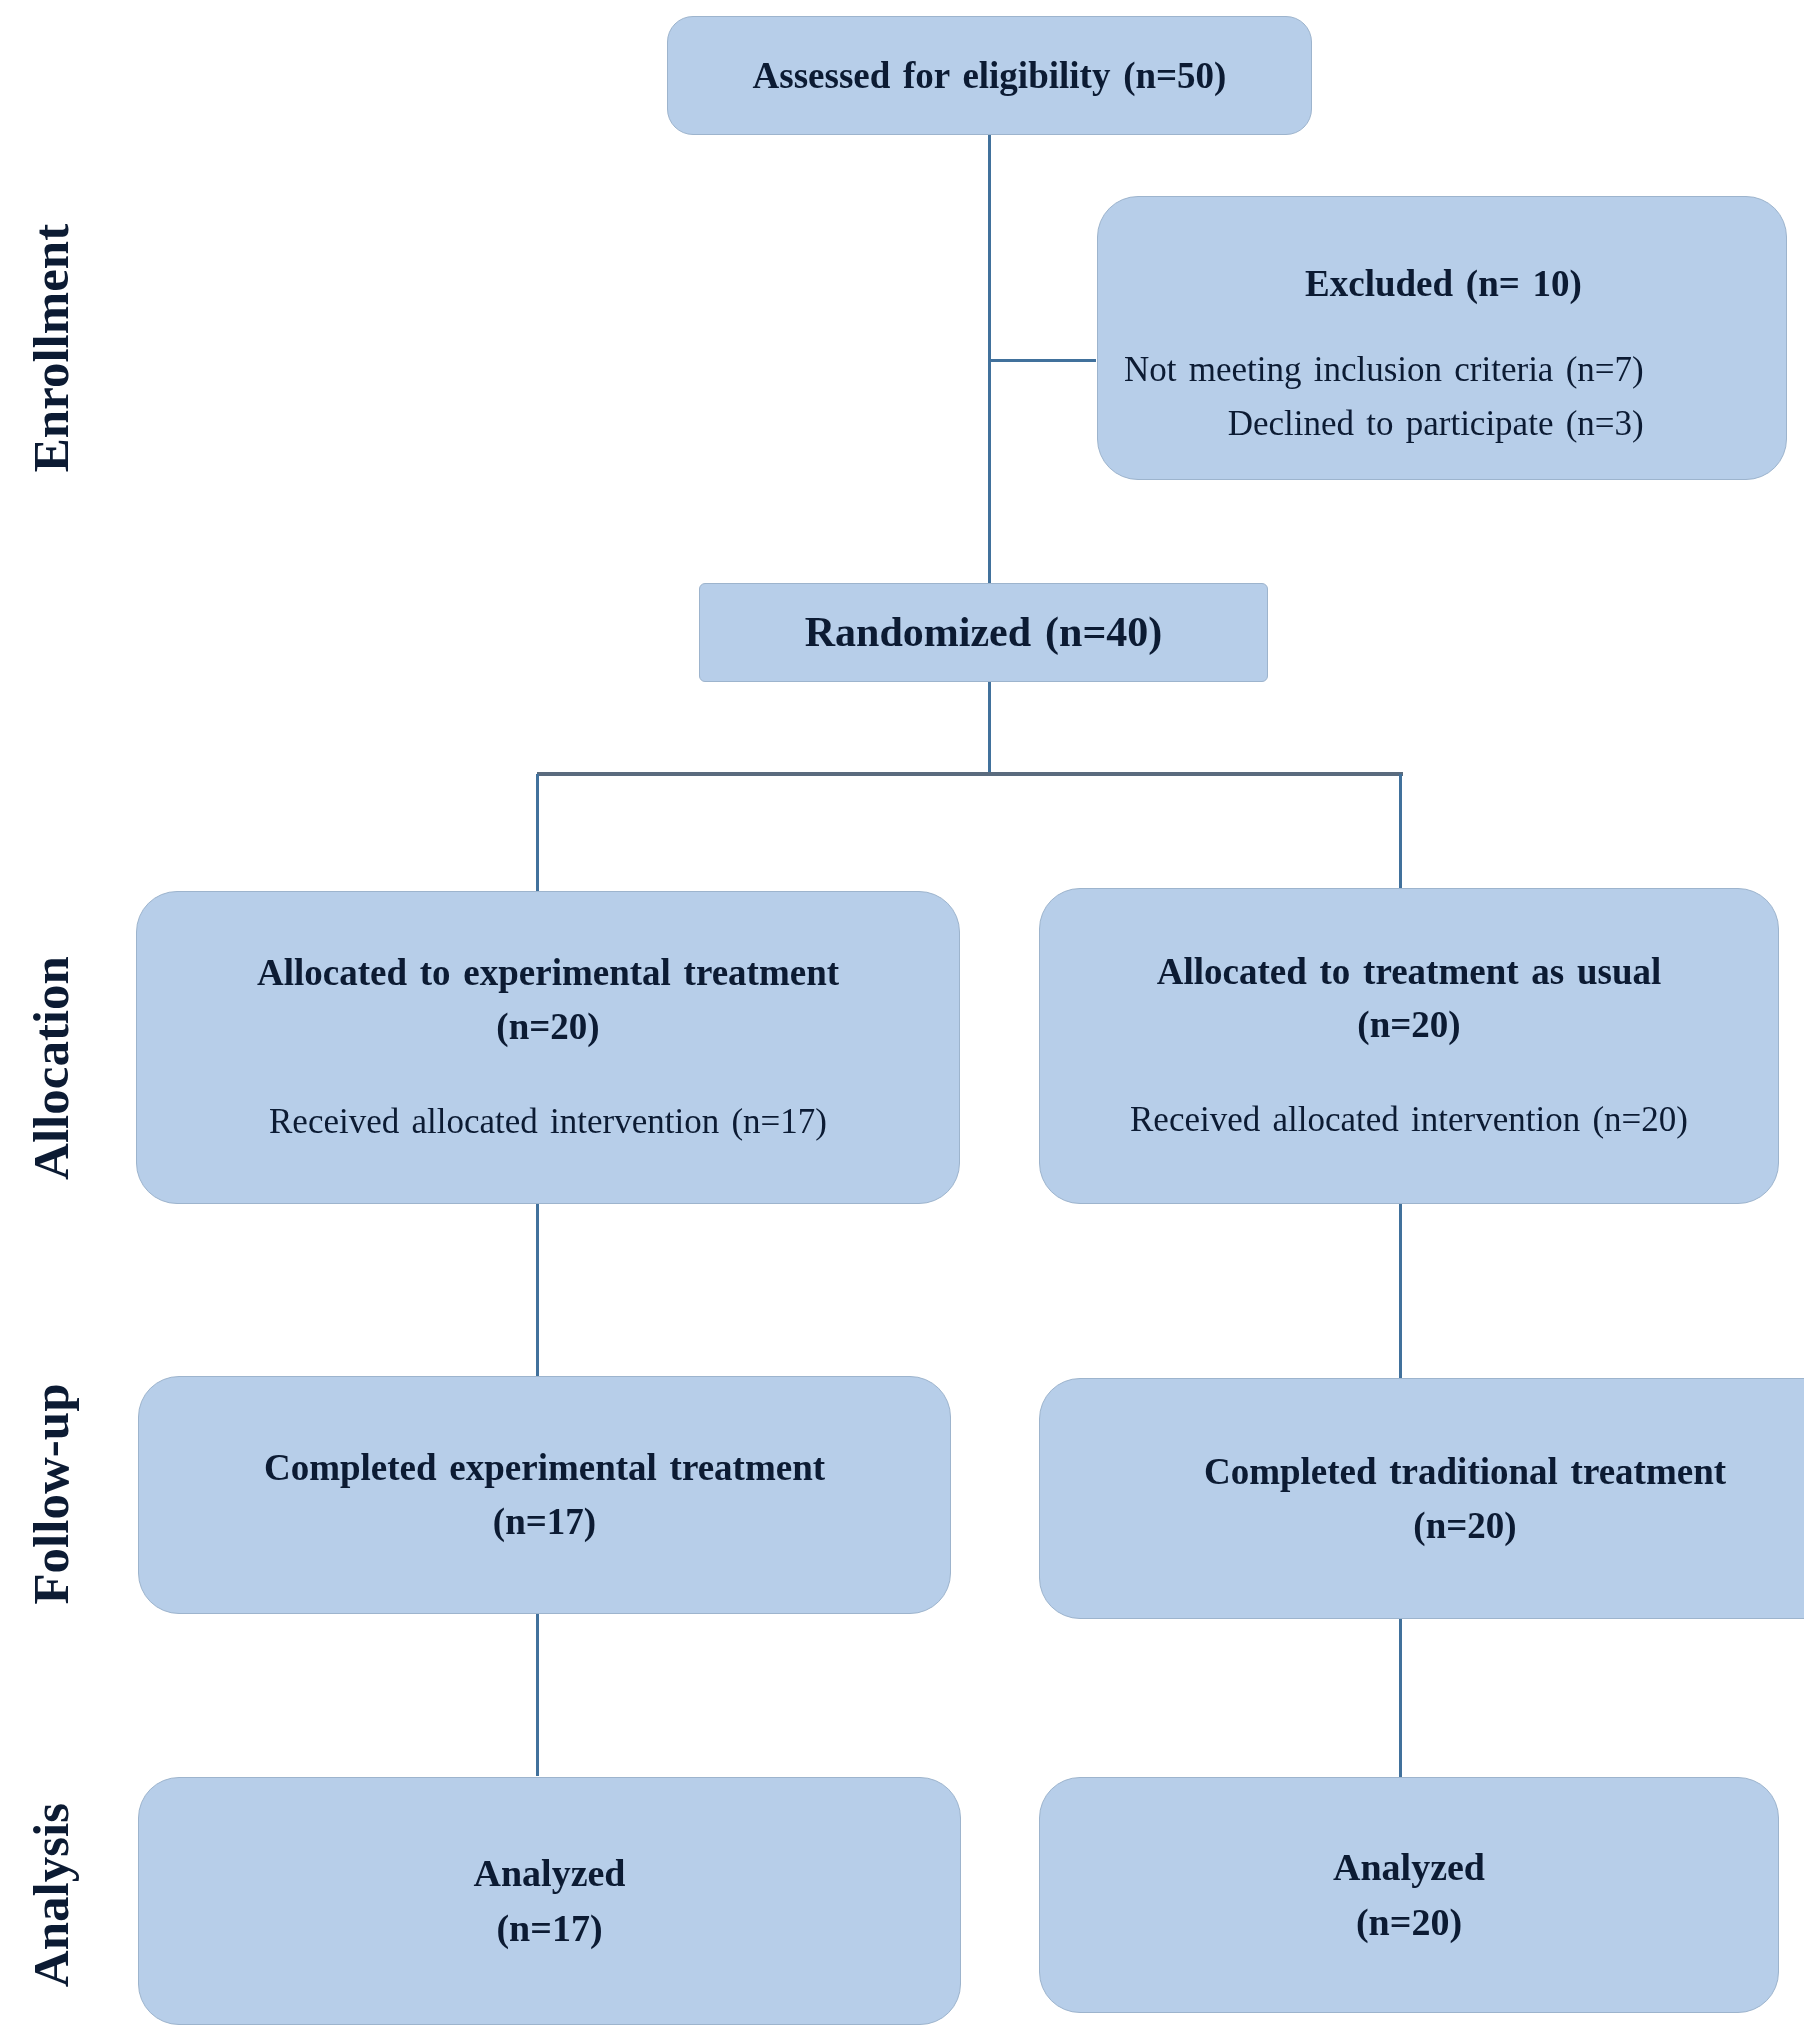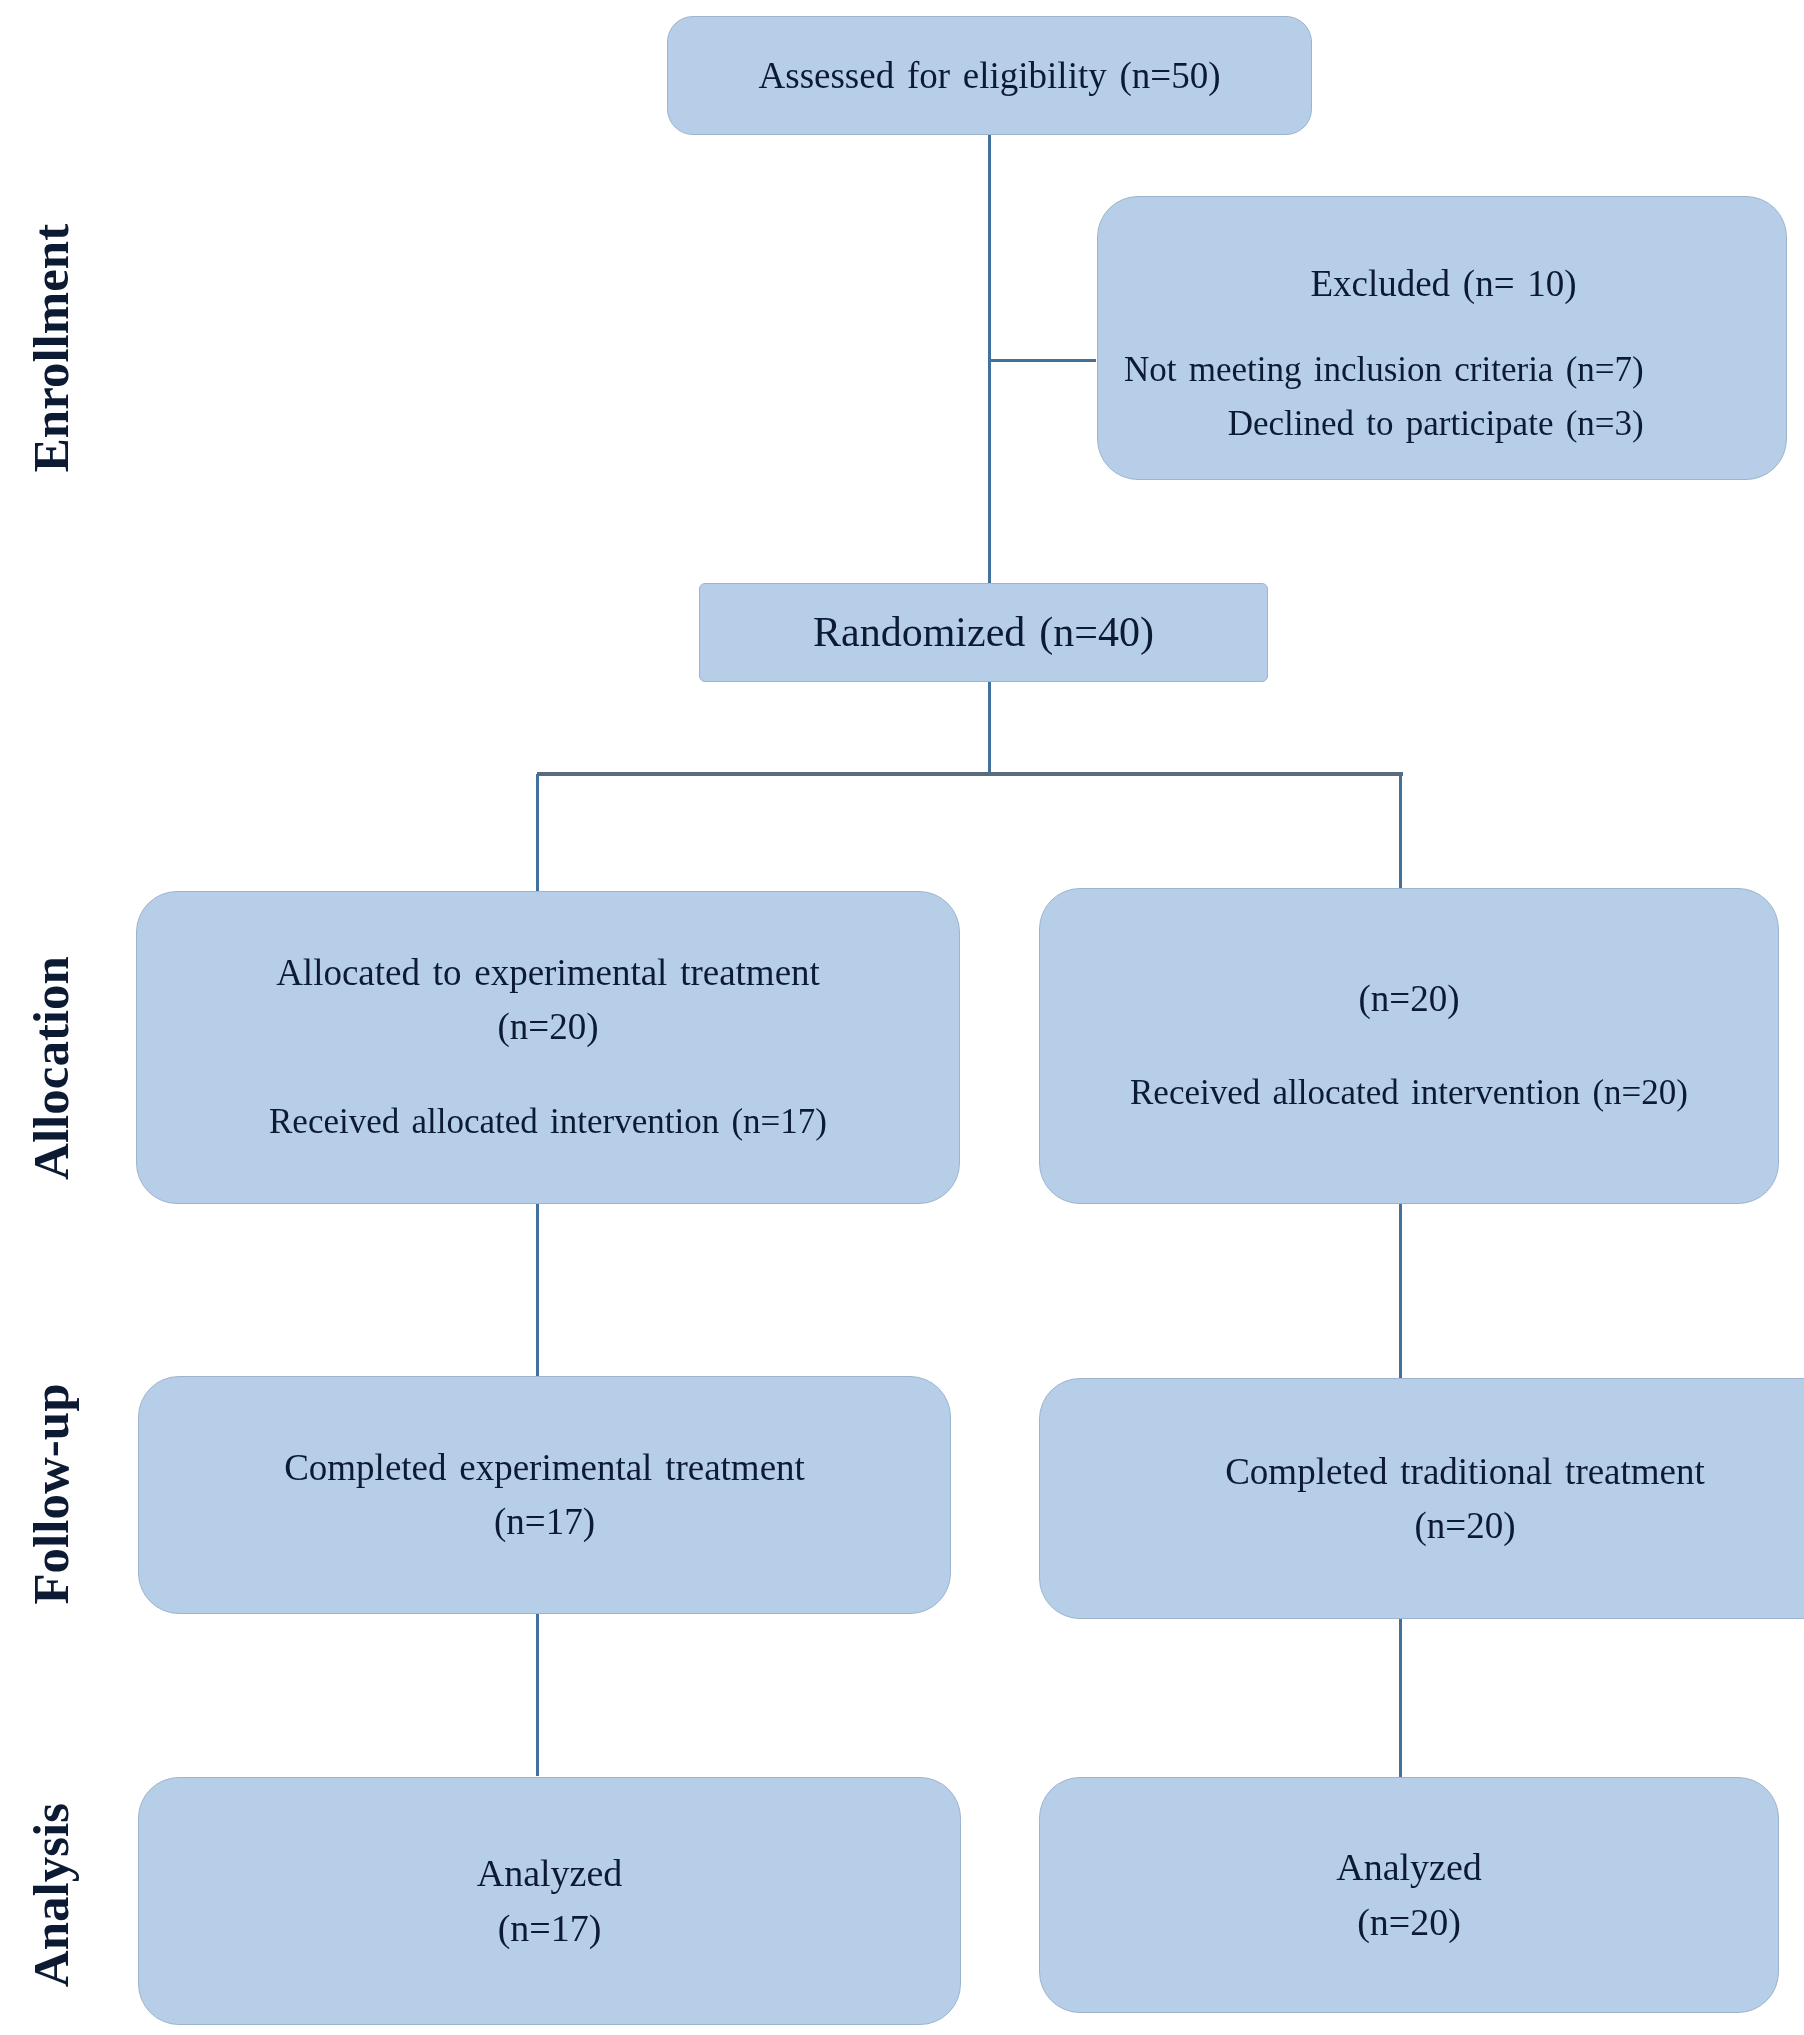--- a/index.html
+++ b/index.html
@@ -25,21 +25,21 @@
     border:1.7px solid var(--box-border);
     border-radius:41px;
     box-sizing:border-box;
     display:flex;
     flex-direction:column;
     align-items:center;
     justify-content:center;
     text-align:center;
     word-spacing:3.5px;
   }
-  .title{font-weight:normal;font-size:37px;line-height:1.45;}
+  .title{font-weight:bold;font-size:37px;line-height:1.45;}
   .detail{font-size:35px;line-height:1.55;font-weight:normal;}
   .details-block{margin-top:41px;}
   .left-align .detail{text-align:right;}
 
   .box-assessed {left:667px;top:16.2px;  width:645px;height:119px;border-radius:26px;}
   .box-excluded {left:1097px;top:196px; width:690px;height:284px;align-items:flex-start;padding:32px 23px 0 26px;}
   .box-excluded .title{align-self:center;}
   .box-excluded .details-block{margin-top:32px;}
   .box-randomized{left:699px;top:583px;width:569px;height:99px;border-radius:6px;}
   .box-randomized .title{font-size:42px;}
@@ -120,20 +120,21 @@
       <div class="title">Allocated to experimental treatment</div>
       <div class="title">(n=20)</div>
     </div>
     <div class="details-block">
       <div class="detail">Received allocated intervention (n=17)</div>
     </div>
   </div>
 
   <div class="fbox box-alloc-r">
     <div>
+      <div class="title">Allocated to treatment as usual</div>
       <div class="title">(n=20)</div>
     </div>
     <div class="details-block">
       <div class="detail">Received allocated intervention (n=20)</div>
     </div>
   </div>
 
   <div class="fbox box-follow-l">
     <div class="title">Completed experimental treatment</div>
     <div class="title">(n=17)</div>

